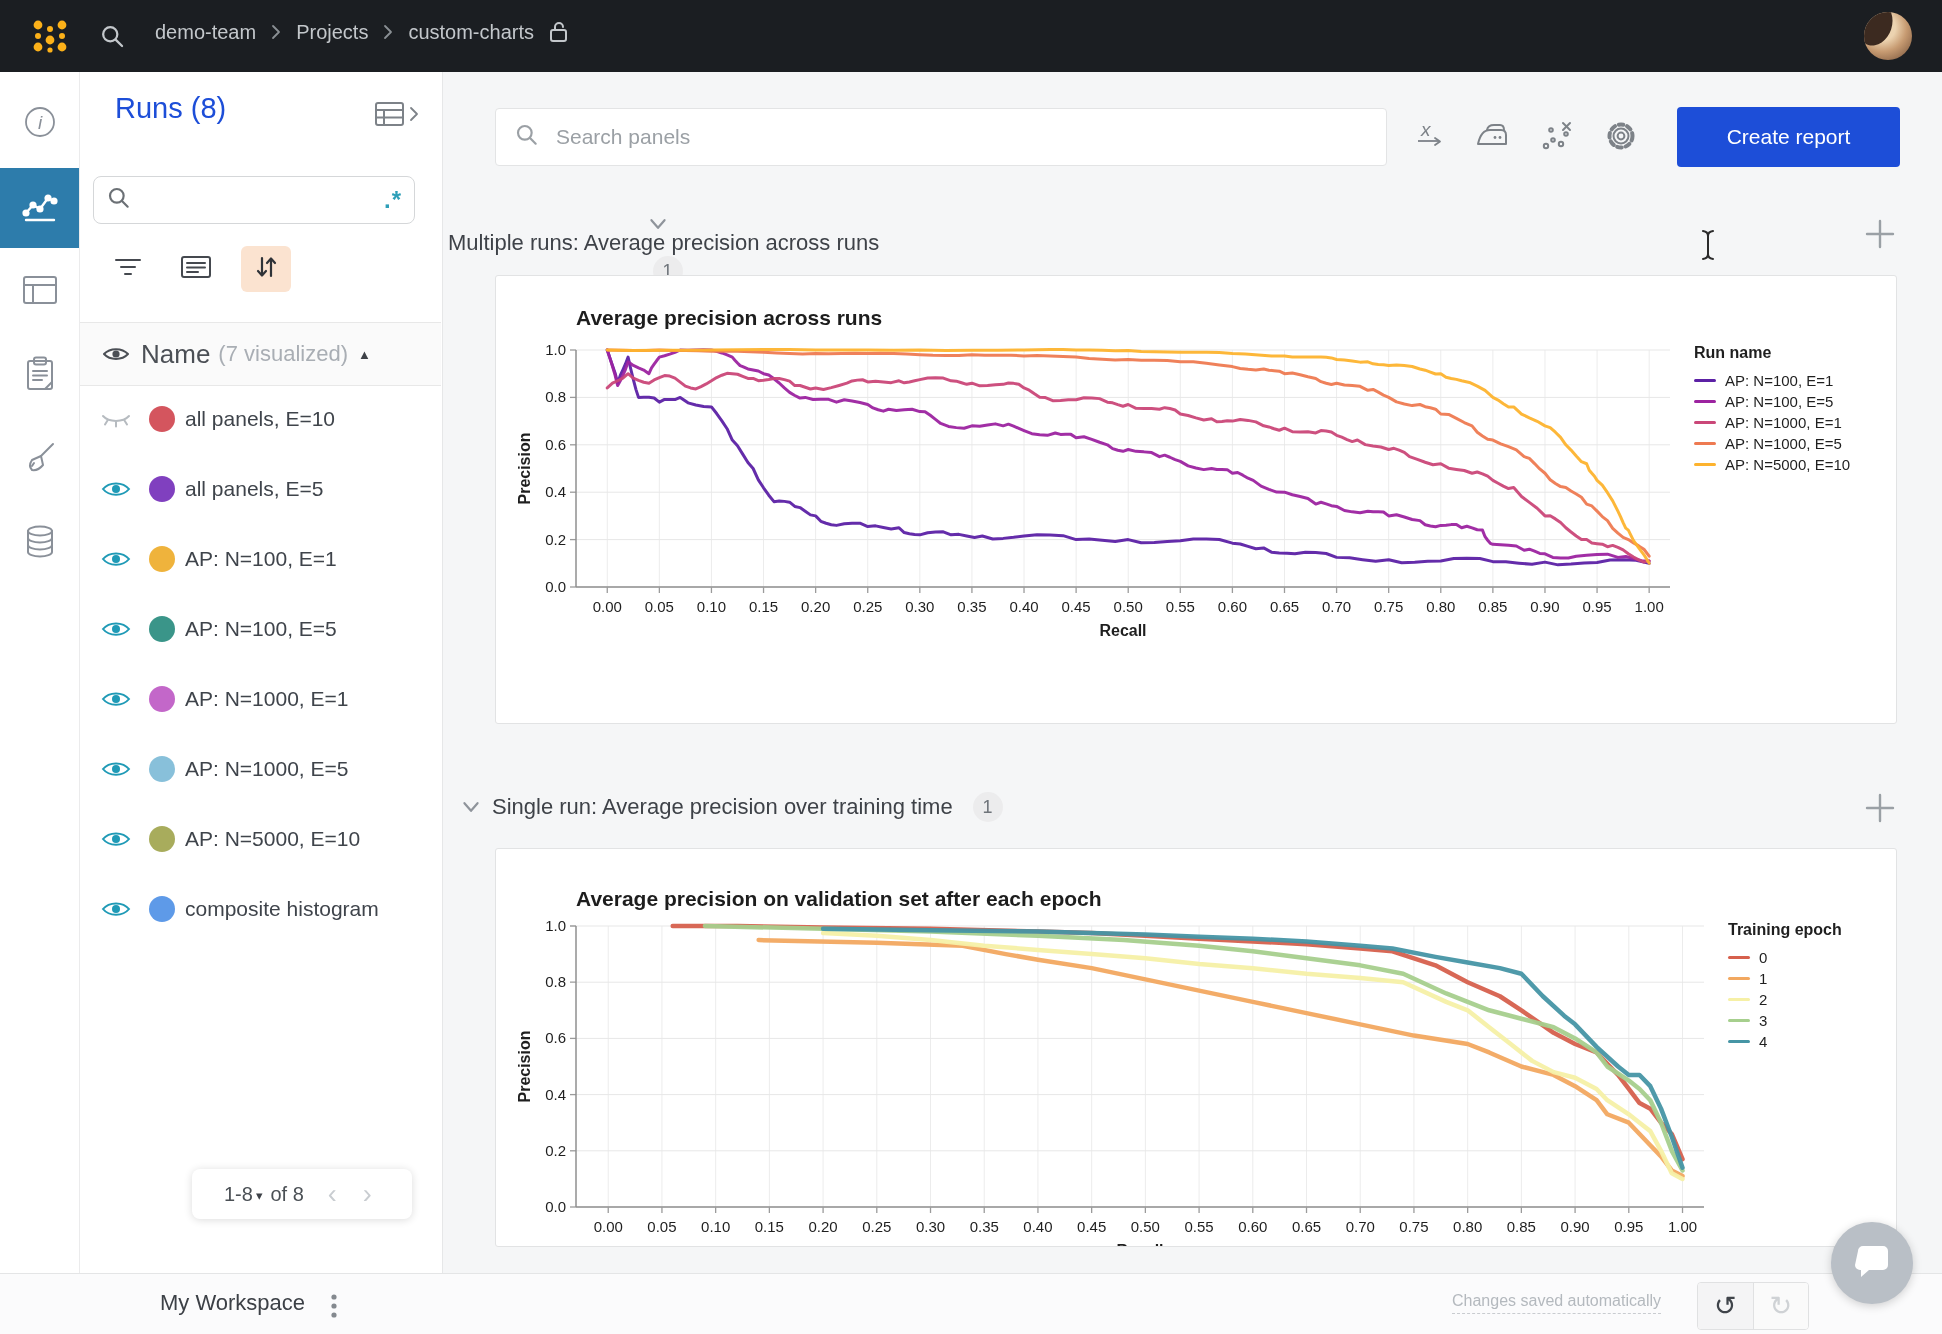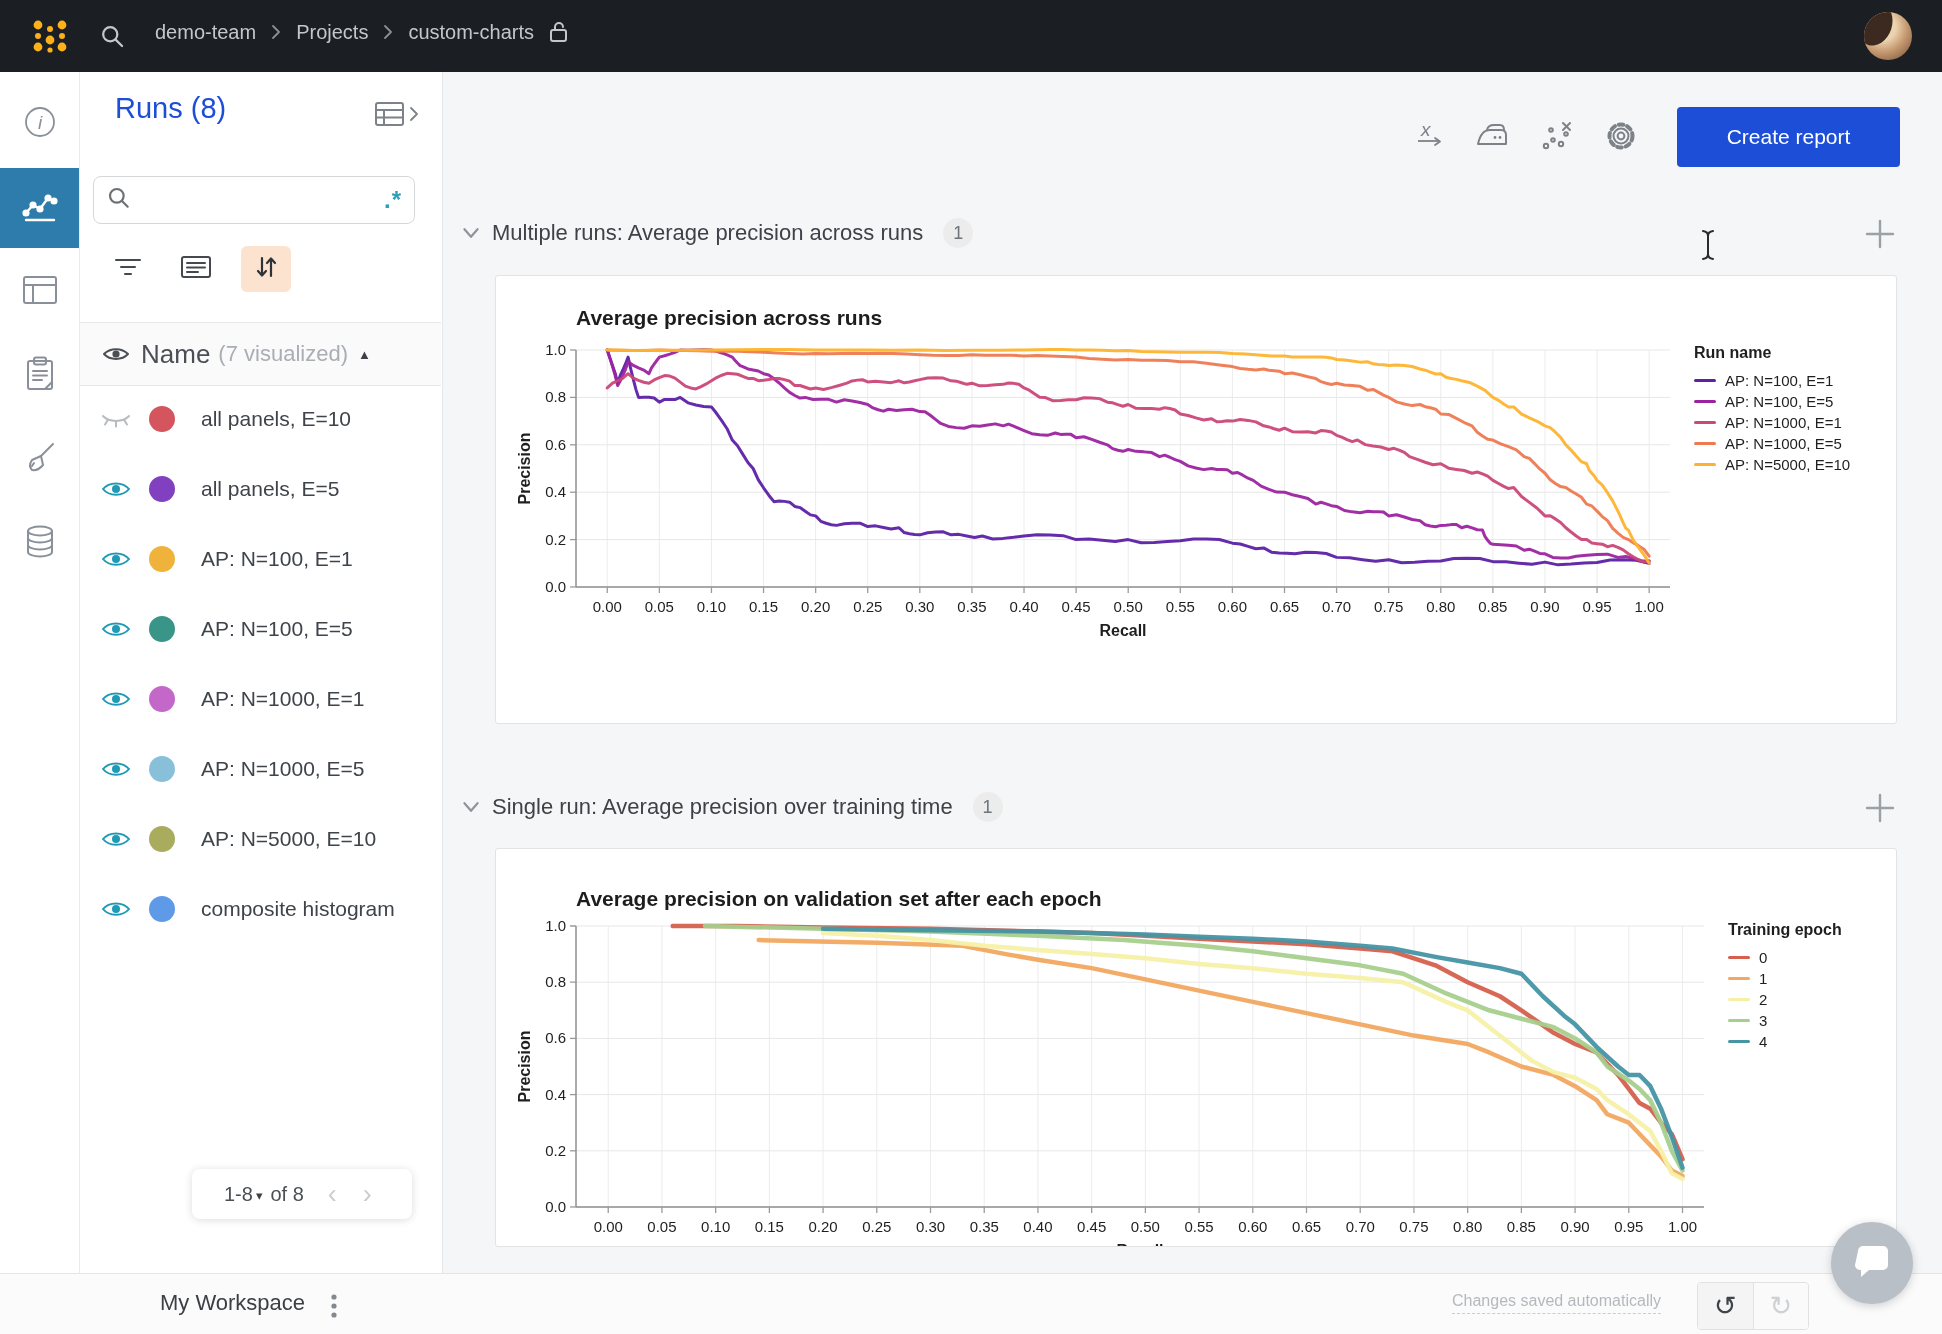--- a/index.html
+++ b/index.html
@@ -17,21 +17,21 @@
   .runs{position:absolute;left:79px;top:72px;width:363px;height:1201px;background:#ffffff;border-right:1px solid #e6e7e8;z-index:20;}
   .runs-title{position:absolute;left:36px;top:20px;font-size:29px;color:#1d4ed8;}
   .runs-search{position:absolute;left:14px;top:104px;width:296px;height:46px;border:1px solid #d5d7d9;border-radius:8px;background:#fff;display:flex;align-items:center;padding:0 12px;}
   .regex{margin-left:auto;color:#2e9fb8;font-size:24px;font-weight:bold;letter-spacing:1px;}
   .tool-btn{position:absolute;top:174px;width:50px;height:46px;display:flex;align-items:center;justify-content:center;border-radius:6px;color:#45494f;cursor:pointer;}
   .name-header{position:absolute;left:0;top:250px;width:362px;height:62px;background:#fafafa;border-top:1px solid #e8e8e8;border-bottom:1px solid #e8e8e8;display:flex;align-items:center;}
   .name-header .nm{font-size:26px;color:#4b4f55;margin-left:10px;}
   .name-header .vis{font-size:22px;color:#a9aeb4;margin-left:8px;}
   .run-row{position:absolute;left:0;width:362px;height:70px;display:flex;align-items:center;cursor:pointer;}
   .run-dot{width:26px;height:26px;border-radius:50%;margin-left:18px;flex:0 0 auto;}
-  .run-label{font-size:21px;color:#3f444b;margin-left:26px;white-space:nowrap;}
+  .run-label{font-size:21px;color:#3f444b;margin-left:10px;white-space:nowrap;}
   .pager{position:absolute;left:113px;top:1097px;width:220px;height:50px;background:#fff;border-radius:8px;box-shadow:0 1px 8px rgba(0,0,0,.14);display:flex;align-items:center;font-size:20px;color:#4b5055;}
   
   .search-panels{position:absolute;left:495px;top:108px;width:892px;height:58px;background:#fff;border:1px solid #e3e4e5;border-radius:4px;display:flex;align-items:center;padding:0 18px;box-sizing:border-box;}
   .search-panels input{border:none;outline:none;font-size:21px;color:#3f444b;margin-left:14px;width:700px;font-family:"Liberation Sans",sans-serif;background:transparent;}
   .search-panels input::placeholder{color:#9ba0a5;}
   .hbtn{position:absolute;top:112px;width:52px;height:52px;display:flex;align-items:center;justify-content:center;color:#7d8288;cursor:pointer;}
   .create-report{position:absolute;left:1677px;top:107px;width:223px;height:60px;background:#1d4ed8;color:#fff;border:none;border-radius:4px;font-size:21px;font-family:"Liberation Sans",sans-serif;cursor:pointer;}
   
   .sec-head{position:absolute;display:flex;align-items:center;}
   .sec-title{font-size:22px;color:#3e4248;margin-left:12px;}
@@ -299,20 +299,27 @@
       </div>
     <div class="pager">
       <span style="margin-left:32px;">1-8</span>
       <span style="font-size:13px;color:#3d4147;margin:3px 0 0 3px;">▾</span>
       <span style="margin-left:8px;">of 8</span>
       <span style="margin-left:24px;font-size:27px;color:#c9cdd1;">‹</span>
       <span style="margin-left:26px;font-size:27px;color:#c9cdd1;">›</span>
     </div>
   </aside>
 
+  <div class="search-panels">
+    <span style="color:#9ba0a5;"><svg width="26" height="26" viewBox="0 0 24 24" class="ic" style="stroke-width:2;">
+          <circle cx="10" cy="10" r="6.3"></circle>
+          <line x1="15" y1="15" x2="20" y2="20"></line>
+        </svg></span>
+    <input type="text" placeholder="Search panels" style="">
+  </div>
   <div class="hbtn" style="left:1404px;">
     <span><svg width="34" height="34" viewBox="0 0 34 34">
           <text x="8" y="17" font-size="19" font-style="italic" font-family="'Liberation Serif',serif" fill="currentColor">x</text>
           <line x1="5" y1="22" x2="26" y2="22" stroke="currentColor" stroke-width="1.8"></line>
           <polyline points="22,26 27,29.5 22,33" transform="translate(0,-7)" fill="none" stroke="currentColor" stroke-width="1.8" stroke-linecap="round" stroke-linejoin="round"></polyline>
         </svg></span>
   </div>
   <div class="hbtn" style="left:1466px;">
     <span><svg width="36" height="32" viewBox="0 0 36 32" class="ic" style="stroke-width:2;">
           <path d="M4 24 H32 V15 q0-5-5-5 H16 q-9 0-12 14 Z"></path>
@@ -334,21 +341,21 @@
   </div>
   <div class="hbtn" style="left:1595px;">
     <span><svg width="36" height="36" viewBox="0 0 36 36" class="ic">
           <circle cx="18" cy="18" r="11.5" stroke-width="4" stroke-dasharray="4.6 4.0"></circle>
           <circle cx="18" cy="18" r="7.5" stroke-width="2"></circle>
           <circle cx="18" cy="18" r="3.4" stroke-width="2"></circle>
         </svg></span>
   </div>
   <button class="create-report">Create report</button>
 
-  <div class="sec-head" style="left:462px;top:218px;">
+  <div class="sec-head" style="left:436px;top:218px;flex-direction:column;">
     <span style="color:#8f949b;display:inline-flex;">
         <svg width="18" height="12" viewBox="0 0 16 11" class="ic" style="stroke-width:2;">
           <polyline points="2,2 8,9 14,2"></polyline>
         </svg>
       </span>
     <span class="sec-title">Multiple runs: Average precision across runs</span>
     <span class="badge">1</span>
   </div>
   <span class="abs plus" style="left:1864px;top:218px;"><svg width="32" height="32" viewBox="0 0 32 32" class="ic" style="stroke-width:2.4;">
         <line x1="16" y1="3" x2="16" y2="29"></line>

